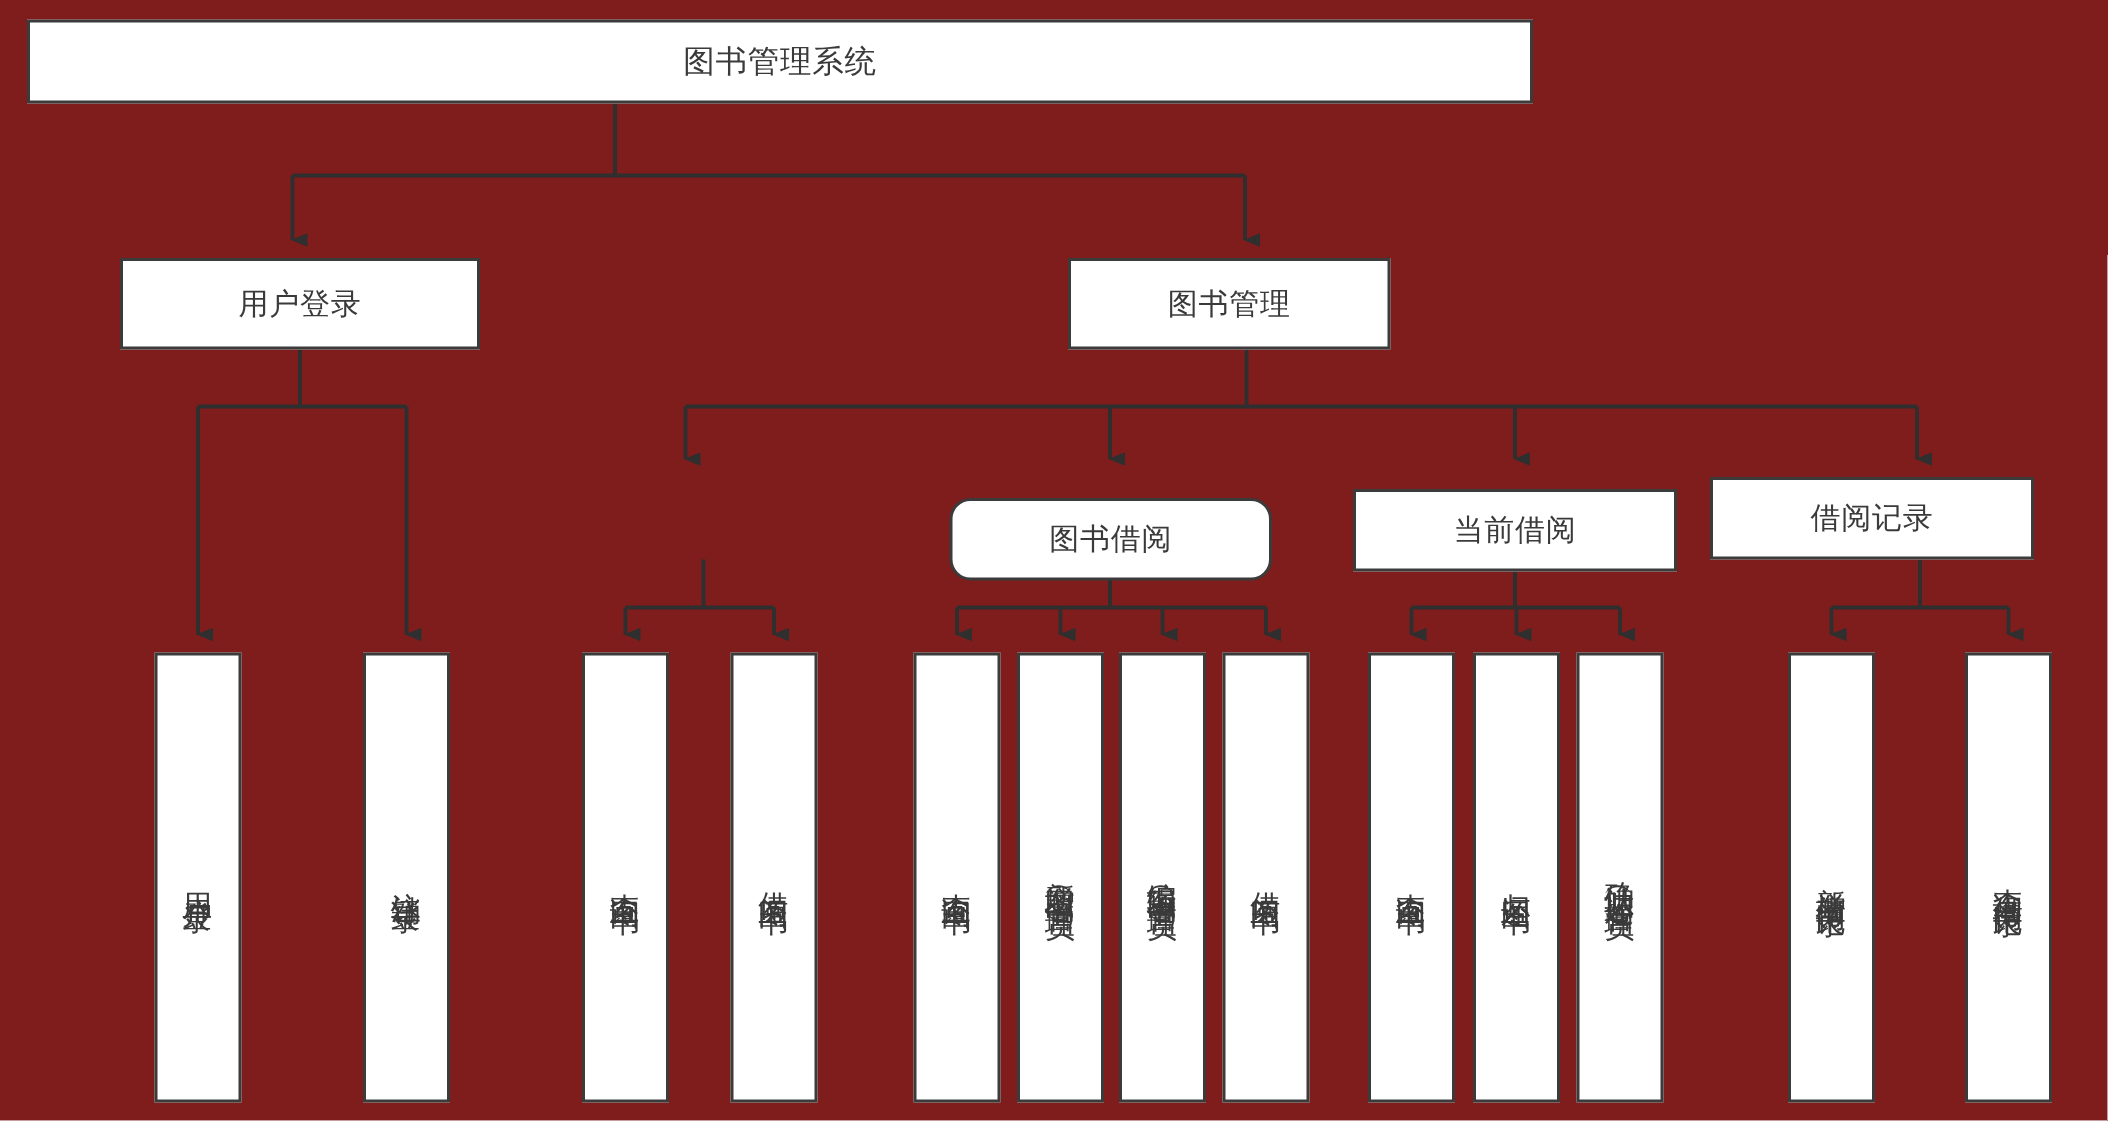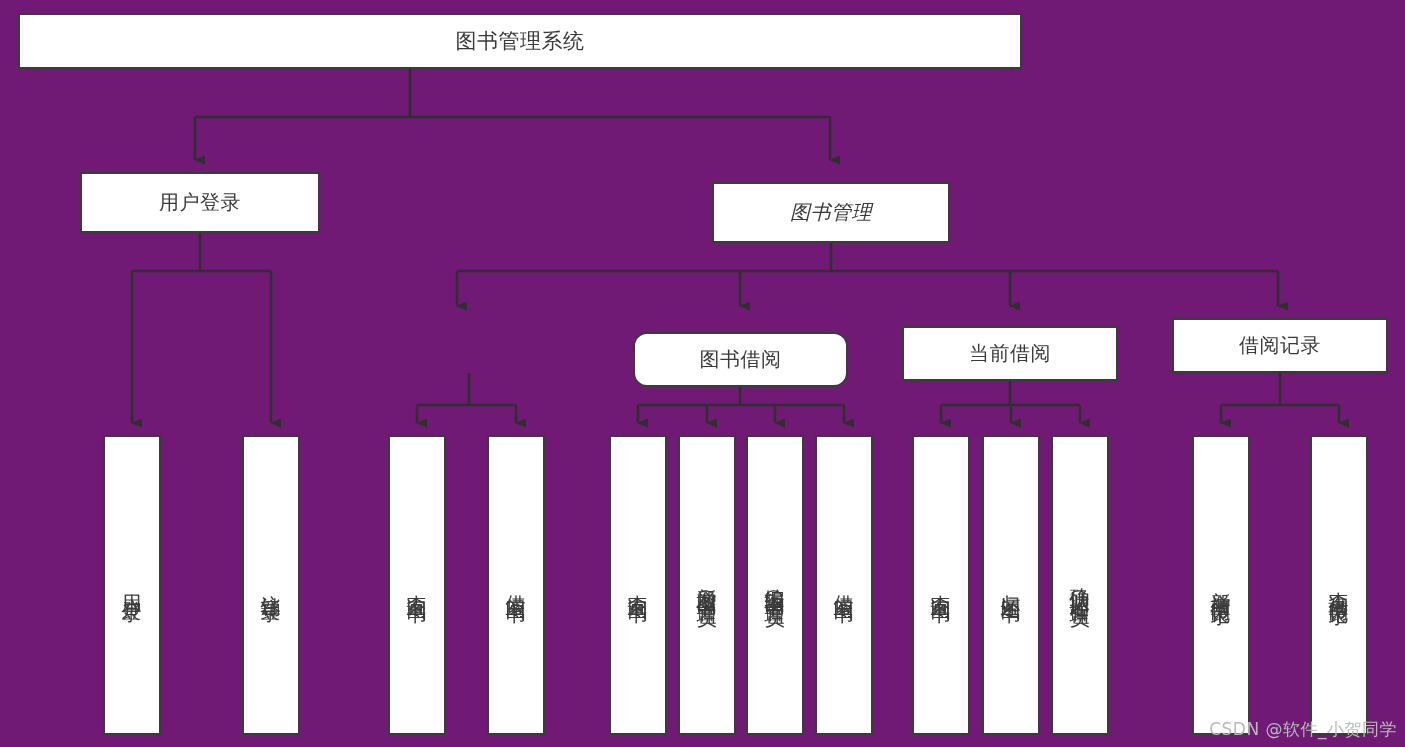--- a/index.html
+++ b/index.html
@@ -8,21 +8,21 @@
     padding: 0;
     background: #ffffff;
   }
   body {
     font-family: "DejaVu Sans", "Liberation Sans", sans-serif;
   }
   #canvas {
     position: relative;
     width: 1405px;
     height: 747px;
-    background: #701a75;
+    background: #7f1d1d;
     overflow: hidden;
   }
   #wires {
     position: absolute;
     left: 0;
     top: 0;
     width: 1405px;
     height: 747px;
     pointer-events: none;
   }
@@ -133,31 +133,31 @@
     </g>
   </svg>
 
   <div class="node h root" style="left:18px; top:13px; width:1004px; height:56px;">
     <span class="label">图书管理系统</span>
   </div>
 
   <div class="node h" style="left:80px; top:172px; width:240px; height:61px;">
     <span class="label">用户登录</span>
   </div>
-  <div class="node h" style="left:712px; top:182px; width:238px; height:61px;font-style:italic;">
+  <div class="node h" style="left:712px; top:172px; width:215px; height:61px;">
     <span class="label">图书管理</span>
   </div>
 
   <div class="node h" style="left:633px; top:332px; width:215px; height:55px;border-radius:14px;">
     <span class="label">图书借阅</span>
   </div>
   <div class="node h" style="left:902px; top:326px; width:216px; height:55px;">
     <span class="label">当前借阅</span>
   </div>
-  <div class="node h" style="left:1172px; top:318px; width:216px; height:55px;">
+  <div class="node h" style="left:1140px; top:318px; width:216px; height:55px;">
     <span class="label">借阅记录</span>
   </div>
 
   <div class="node v" style="left:103px; top:435px; width:58px; height:300px;">
     <span class="label">用户登录</span>
   </div>
   <div class="node v" style="left:242px; top:435px; width:58px; height:300px;">
     <span class="label">注销登录</span>
   </div>
 
@@ -191,15 +191,14 @@
     <span class="label">确认归还（管理员）</span>
   </div>
 
   <div class="node v" style="left:1192px; top:435px; width:58px; height:300px;">
     <span class="label">新增借阅记录</span>
   </div>
   <div class="node v" style="left:1310px; top:435px; width:58px; height:300px;">
     <span class="label">查询借阅记录</span>
   </div>
 
-  <div class="watermark">CSDN @软件_小贺同学</div>
 
 </div>
 
 </body></html>

